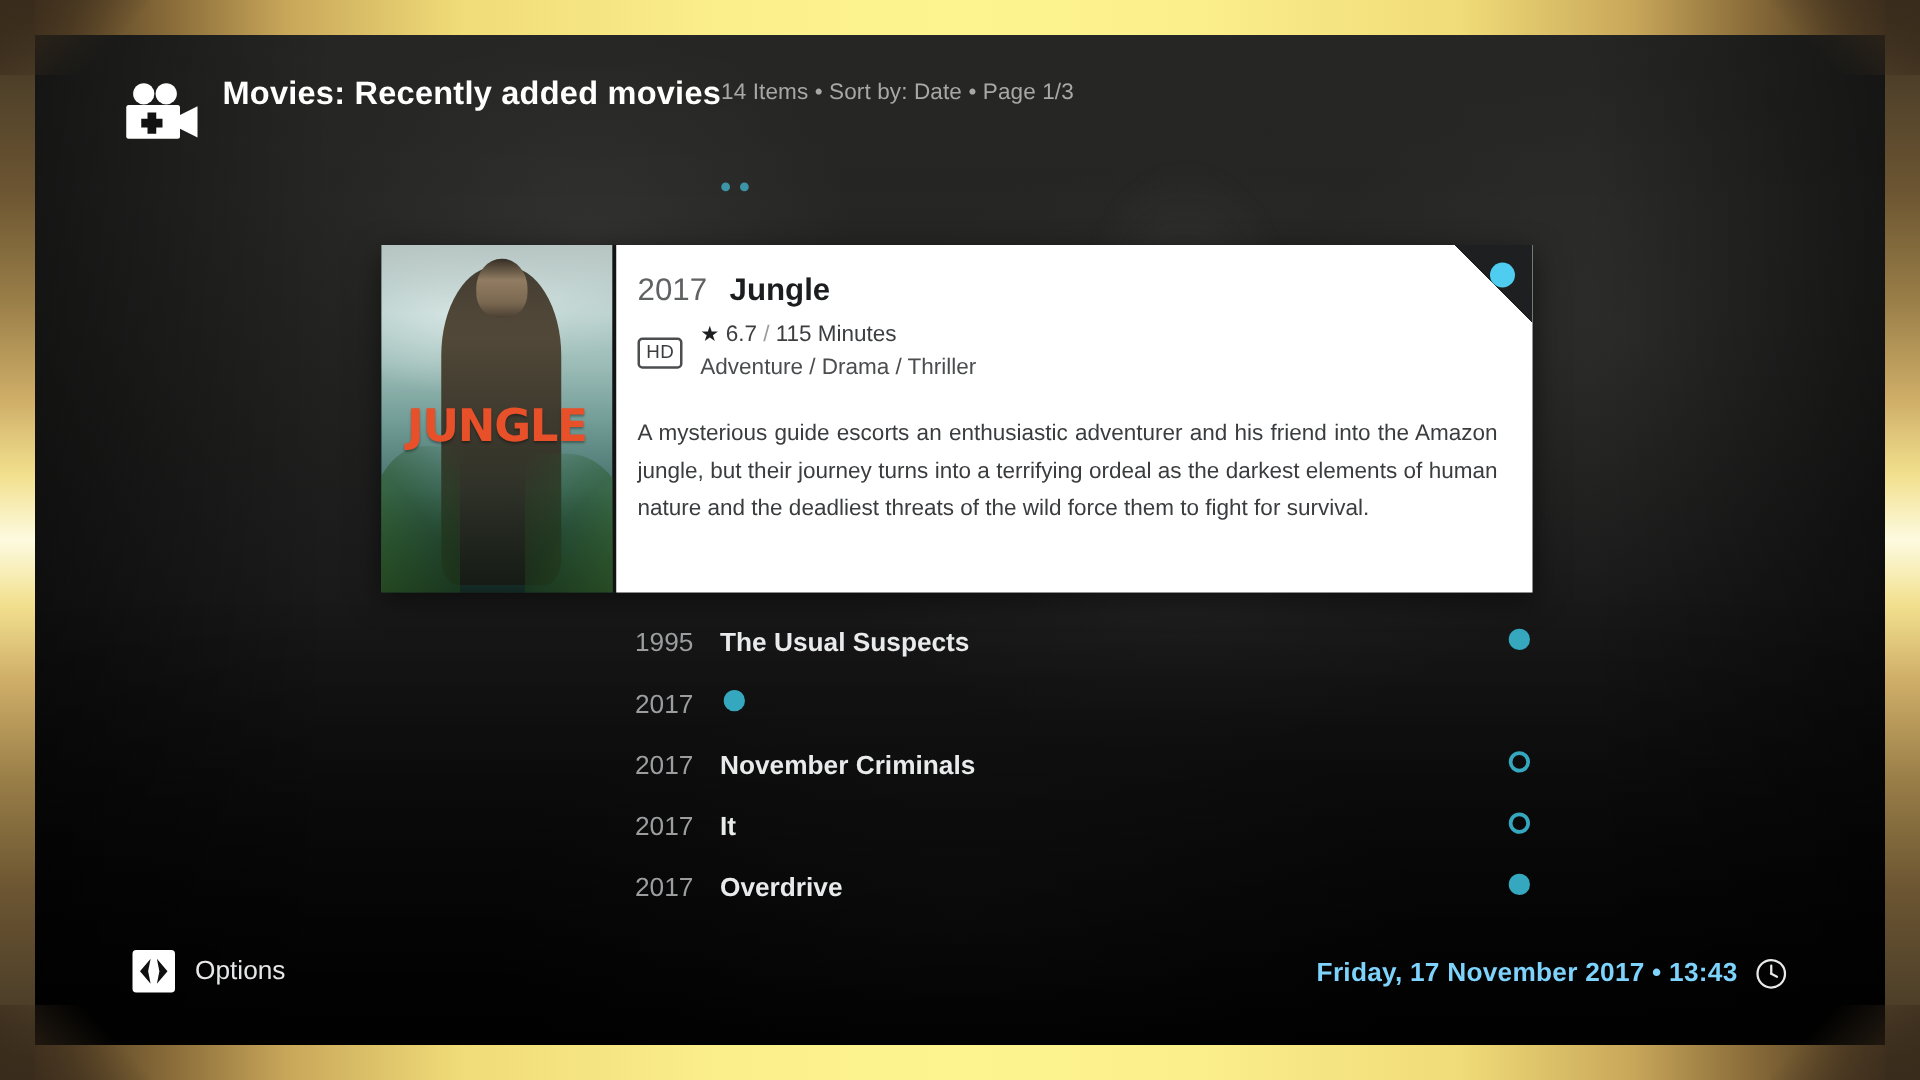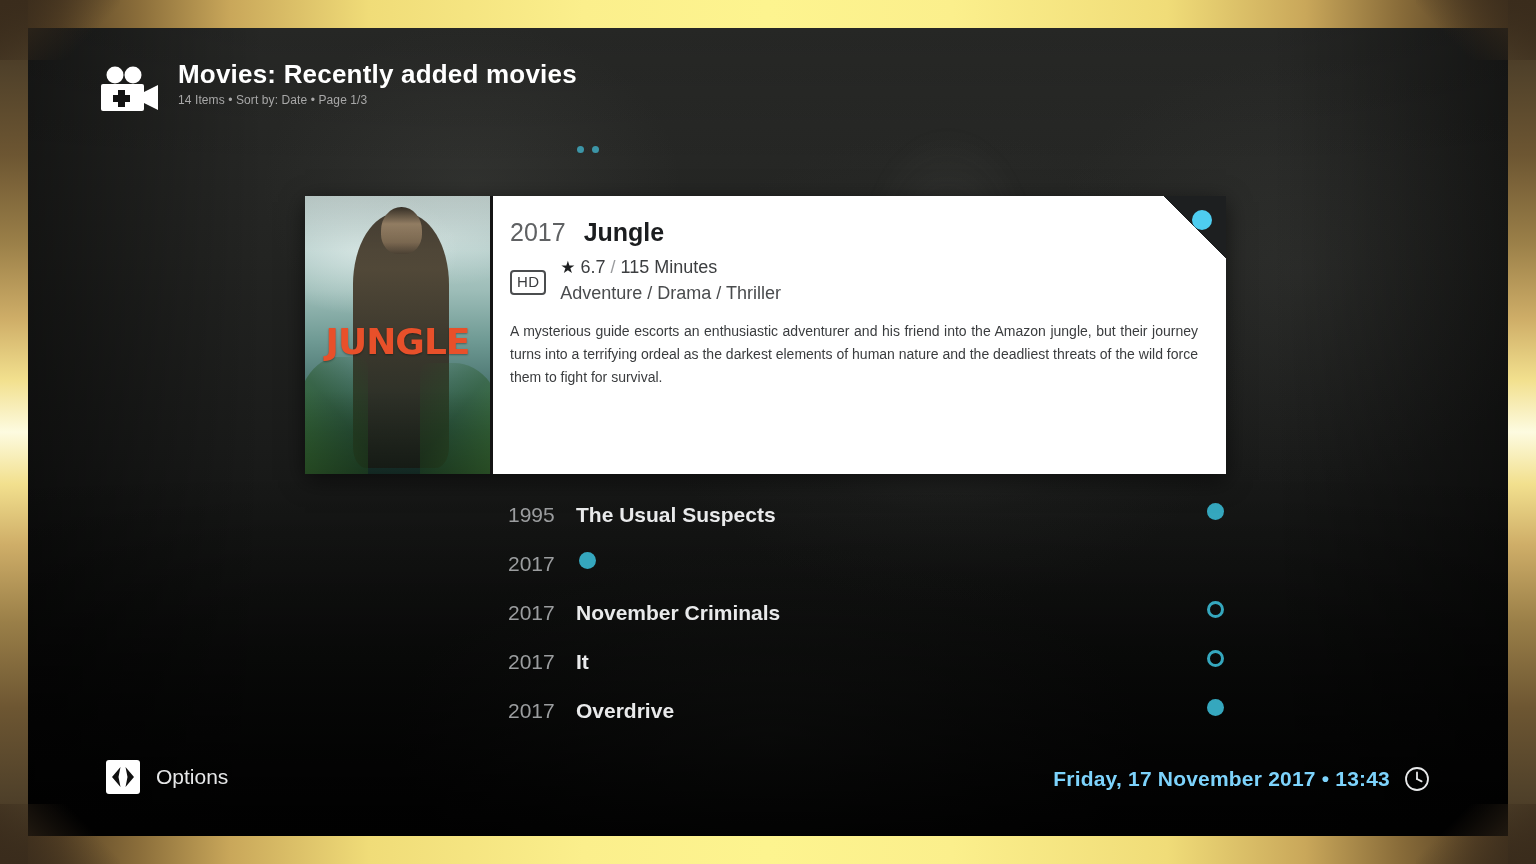--- a/index.html
+++ b/index.html
@@ -84,27 +84,27 @@
     filter: blur(6px);
   }
 
   
   .header {
     position: absolute; left: 70px; top: 32px;
     display: flex; align-items: flex-start; gap: 18px;
     z-index: 12;
   }
   .cam-icon { width: 62px; height: 48px; margin-top: 6px; flex: 0 0 auto; }
-  .header-text { display: flex; flex-direction: column; }
+  .header-text { display: flex; flex-direction: row; }
   .header-title {
     color: #ffffff; font-size: 26px; font-weight: bold;
     letter-spacing: 0.2px; line-height: 1.15;
   }
   .header-sub {
-    color: #a8a8a8; font-size: 12px; font-weight: normal;
+    color: #a8a8a8; font-size: 18px; font-weight: normal;
     margin-top: 3px; letter-spacing: 0.1px;
   }
 
   
   .overflow-dots {
     position: absolute; left: 549px; top: 118px;
     display: flex; gap: 8px; z-index: 12;
   }
   .overflow-dots i {
     display: block; width: 7px; height: 7px; border-radius: 50%;
@@ -216,23 +216,23 @@
     line-height: 1.35;
     letter-spacing: 0.3px;
   }
   .meta-lines { display: flex; flex-direction: column; gap: 5px; }
   .meta-rating { color: #3c3e40; font-size: 18px; display: flex; align-items: center; gap: 5px; }
   .meta-rating .star { font-size: 17px; color: #1d1f20; }
   .meta-rating .slash { color: #9a9c9e; }
   .meta-genre { color: #4a4c4e; font-size: 18px; }
 
   .plot {
-    margin-top: 16px;
+    margin-top: 28px;
     color: #3a3c3e;
-    font-size: 14px;
+    font-size: 18px;
     line-height: 1.66;
     text-align: justify;
     text-justify: inter-word;
     padding-right: 4px;
   }
 
   
   .list { position: absolute; left: 480px; top: 475px; width: 718px; z-index: 12; }
   .list-row {
     position: relative;

